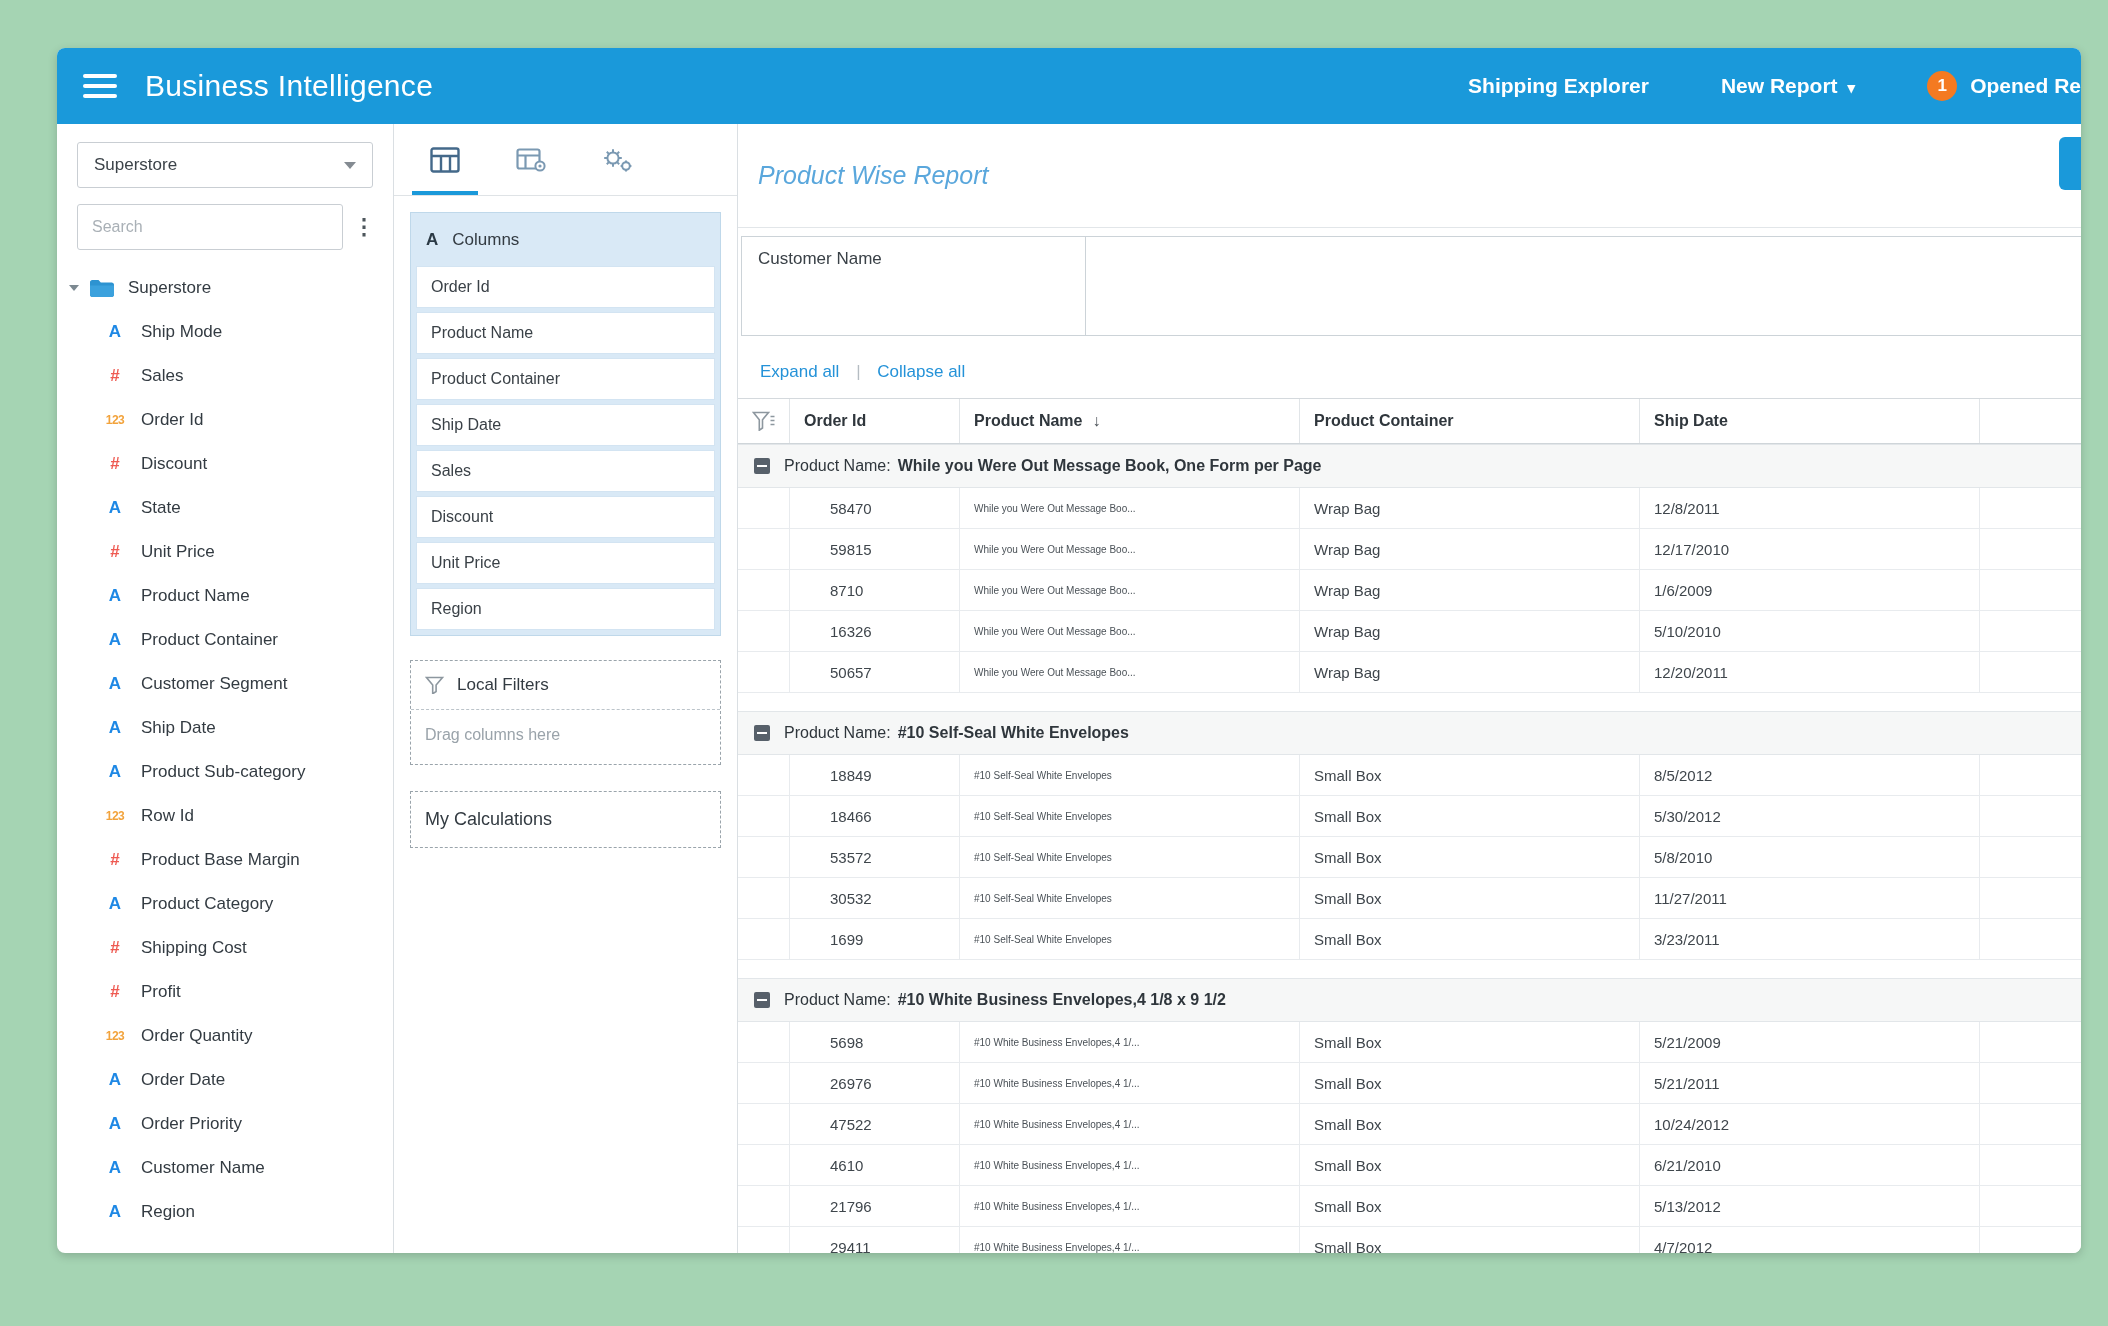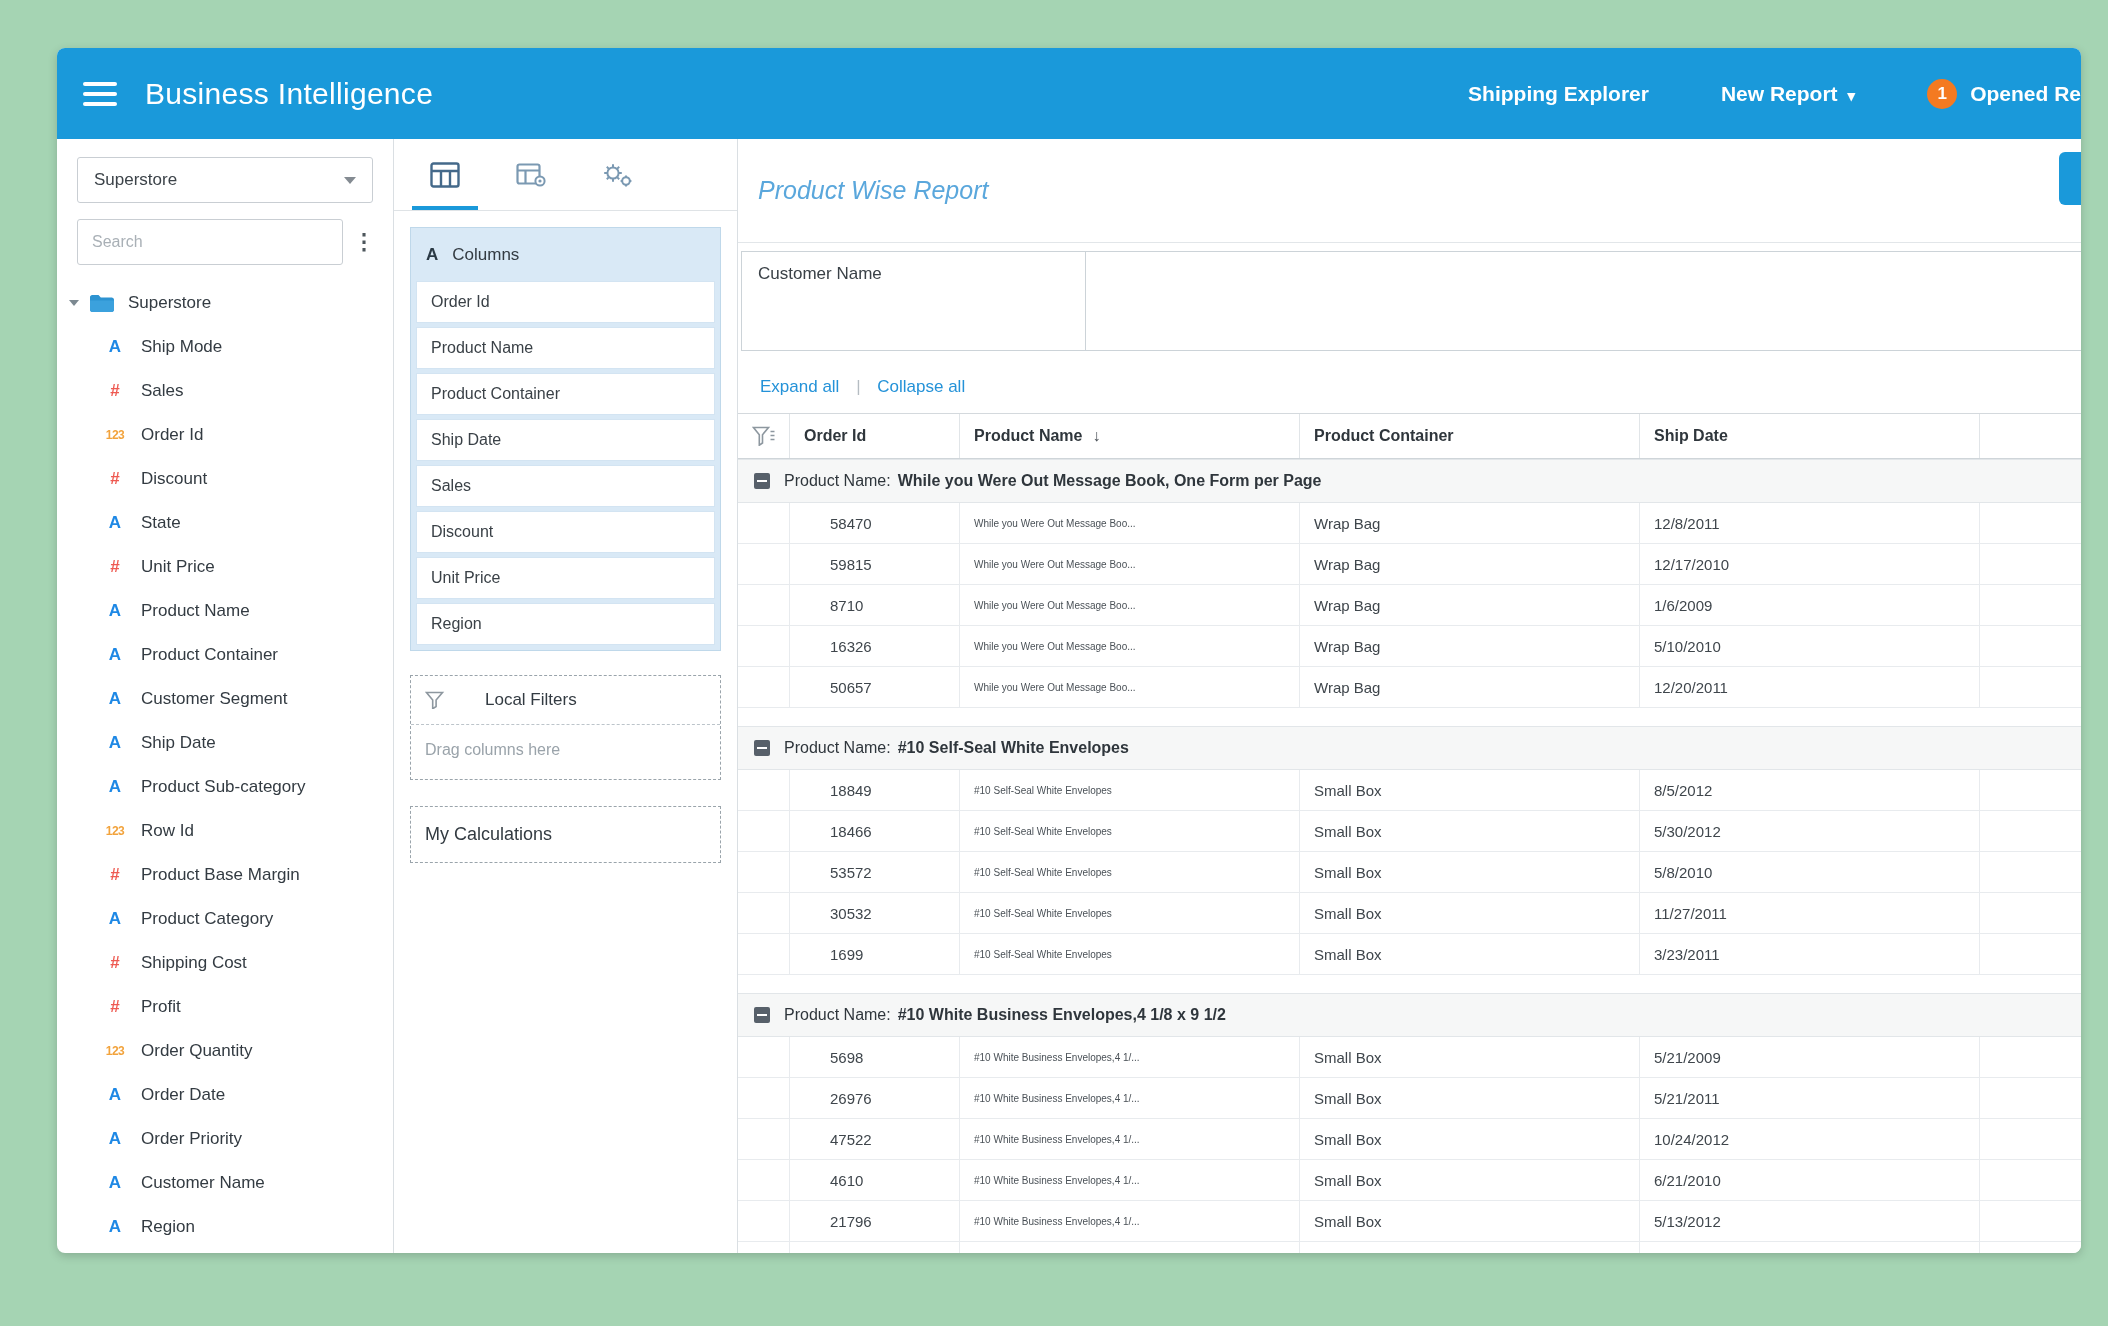--- a/index.html
+++ b/index.html
@@ -4,21 +4,21 @@
 <style>
   * { box-sizing: border-box; margin: 0; padding: 0; }
   html,body { width:2108px; height:1326px; overflow:hidden; }
   body { background:#a5d4b3; font-family:"Liberation Sans", sans-serif; position:relative; }
 
   .window { position:absolute; left:57px; top:48px; width:2024px; height:1205px;
             background:#fff; border-radius:8px; overflow:hidden; display:flex; flex-direction:column;
             box-shadow:0 3px 10px rgba(0,0,0,.18); }
 
   
-  .hdr { height:91px; background:#1a99da; display:flex; align-items:center; padding:0 0 0 26px;
+  .hdr { height:76px; background:#1a99da; display:flex; align-items:center; padding:0 0 0 26px;
          color:#fff; flex-shrink:0; }
   .burger { width:34px; margin-right:28px; cursor:pointer; }
   .burger div { height:4px; background:#fff; border-radius:2px; margin:6px 0; }
   .app-title { font-size:30px; font-weight:500; letter-spacing:.3px; white-space:nowrap; }
   .hspacer { flex:1; }
   .nav-link { font-size:21px; font-weight:700; margin-left:72px; cursor:pointer; white-space:nowrap; }
   .nav-new .dd { font-size:15px; margin-left:10px; }
   .nav-opened { display:flex; align-items:center; margin-left:72px; cursor:pointer; white-space:nowrap; }
   .badge { width:30px; height:30px; border-radius:50%; background:#f47a21; color:#fff; font-size:17px;
            font-weight:700; display:flex; align-items:center; justify-content:center; margin-right:13px; }
@@ -58,21 +58,21 @@
   .tools { height:72px; border-bottom:1px solid #dfe3e6; display:flex; padding-left:8px; flex-shrink:0; }
   .tool { width:86px; display:flex; align-items:center; justify-content:center; position:relative; cursor:pointer; }
   .tool.active::after { content:""; position:absolute; bottom:0; left:10px; right:10px; height:4px; background:#1a99da; }
   .columns-box { margin:16px 16px 0; background:#d9e9f6; border:1px solid #bfd8ea; padding:5px; flex-shrink:0; }
   .columns-head { display:flex; align-items:center; padding:12px 10px; }
   .col-a-icon { font-weight:700; font-size:17px; color:#2b3a45; margin-right:14px; }
   .columns-head .ctitle { font-size:17px; color:#333b42; }
   .chip { background:#fff; border:1px solid #d3e4f2; margin-top:4px; height:42px; display:flex;
           align-items:center; padding:0 14px; font-size:16px; color:#3a4147; cursor:grab; }
   .filters-box { margin:24px 16px 0; border:1px dashed #9aa4ab; flex-shrink:0; }
-  .filters-head { display:flex; align-items:center; padding:14px; border-bottom:1px dashed #bcc4ca;gap:28px; }
+  .filters-head { display:flex; align-items:center; padding:14px; border-bottom:1px dashed #bcc4ca; }
   .filters-head svg { margin-right:12px; }
   .filters-head .ftitle { font-size:17px; color:#333b42; }
   .filters-hint { padding:16px 14px 20px; color:#9aa3aa; font-size:16px; }
   .calc-box { margin:26px 16px 0; border:1px dashed #9aa4ab; padding:17px 14px; font-size:18px;
               color:#333b42; flex-shrink:0; }
 
   
   .main { flex:1; min-width:0; display:flex; flex-direction:column; background:#fff; }
   .report-bar { height:104px; border-bottom:1px solid #e2e6e9; display:flex; align-items:center;
                 padding-left:20px; position:relative; flex-shrink:0; }

